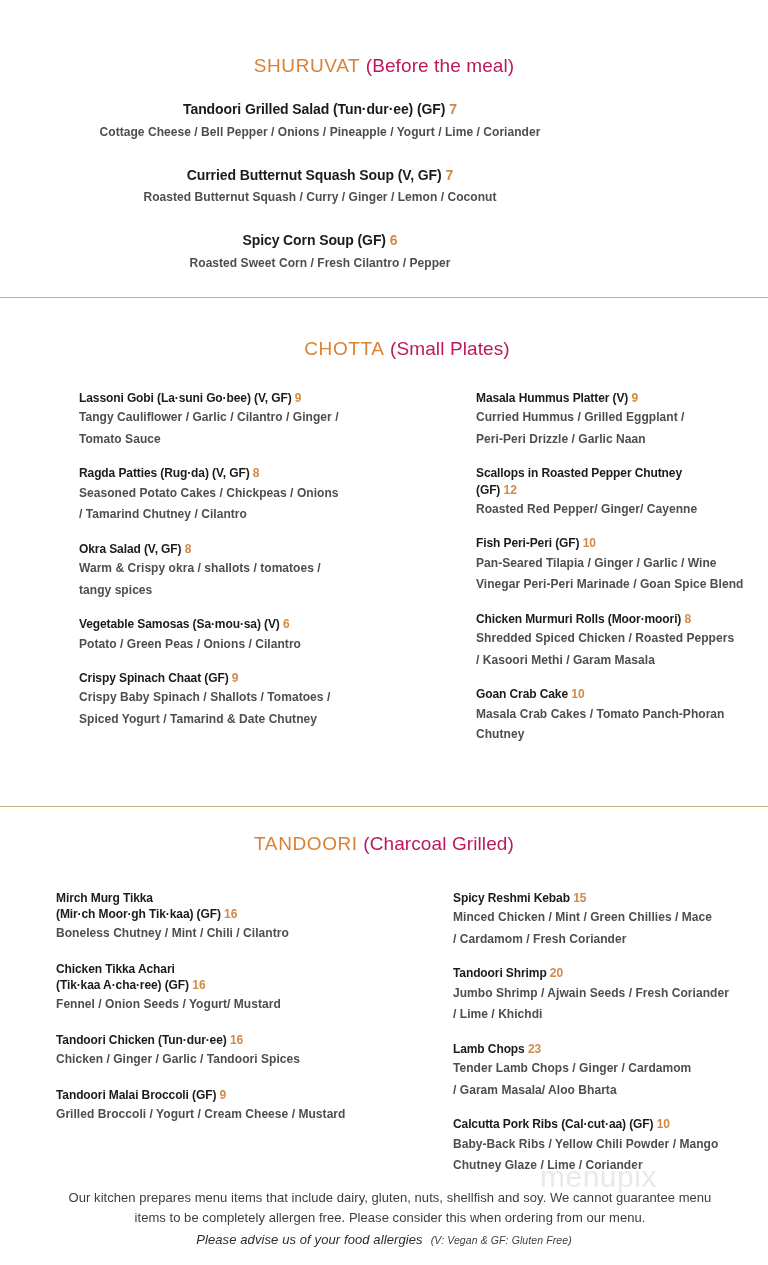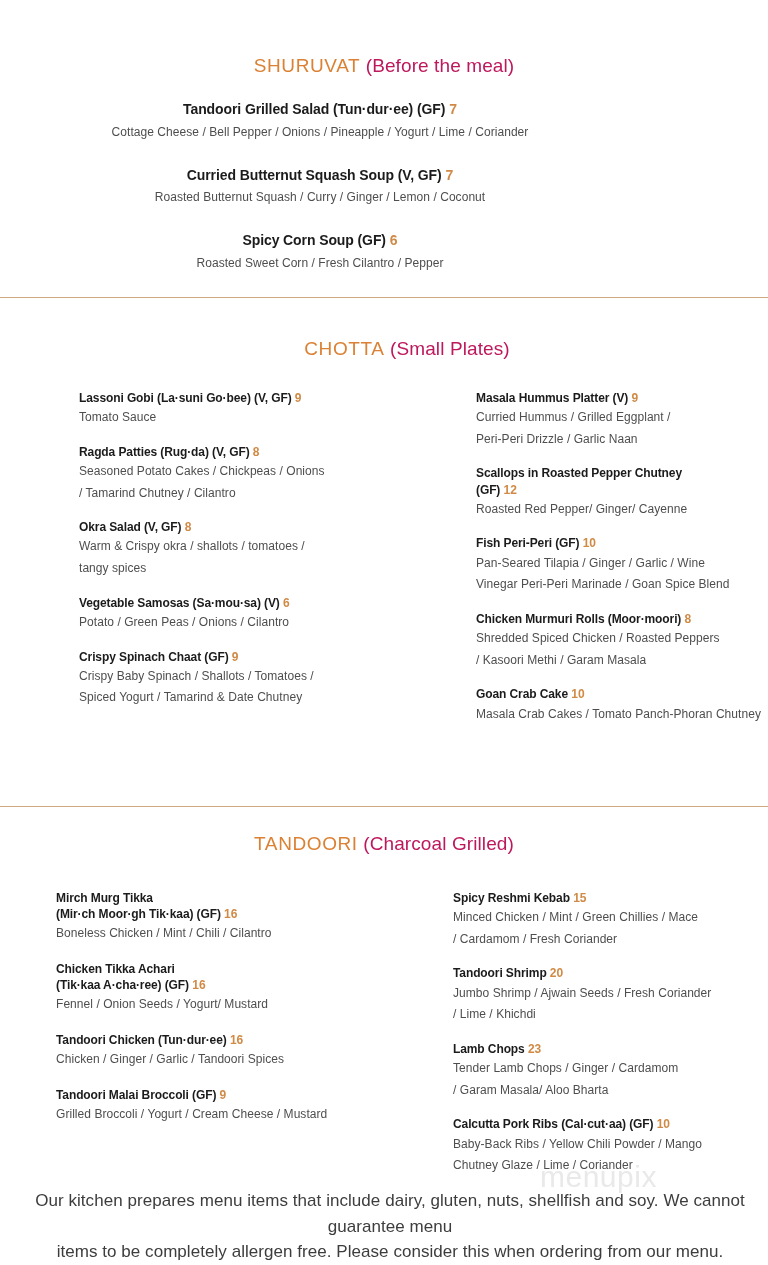--- a/index.html
+++ b/index.html
@@ -59,21 +59,21 @@
     line-height: 1.35;
     letter-spacing: -0.1px;
   }
   .item-title .price {
     color: #D08A46;
     font-weight: 700;
     letter-spacing: 0;
   }
   .item-desc {
     font-size: 12px;
-    font-weight: 400;
+    font-weight: 700;
     color: #4e4e4e;
     line-height: 1.72;
     letter-spacing: 0.05px;
     margin-top: 1px;
   }
 
   
   .shuruvat { position: absolute; left: 0; top: 0; width: 768px; }
   .shuruvat .section-header { position: absolute; top: 55px; left: 0; width: 768px; }
   .shuruvat-items { position: absolute; top: 100px; left: 0; width: 640px; text-align: center; }
@@ -98,21 +98,21 @@
 
   
   .footer {
     position: absolute;
     left: 0;
     top: 1188px;
     width: 768px;
     text-align: center;
   }
   .footer-line {
-    font-size: 17px;
+    font-size: 13px;
     color: #3d3d3d;
     line-height: 1.5;
     letter-spacing: 0.05px;
     padding-left: 12px;
   }
   .footer-allergy {
     margin-top: 5px;
     font-size: 13px;
     font-style: italic;
     color: #2b2b2b;
@@ -185,20 +185,21 @@
 
     <div class="col-wrap" style="top:52px;">
 
       <div class="col col-left">
 
         <div class="item" style="margin-bottom:16px;">
           <div class="item-title">
             <span>Lassoni Gobi (La·suni Go·bee) (V, GF)</span>
             <span class="price">9</span>
           </div>
+          <div class="item-desc">Tangy Cauliflower / Garlic / Cilantro / Ginger /</div>
           <div class="item-desc"> Tomato Sauce</div>
         </div>
 
         <div class="item" style="margin-bottom:16px;">
           <div class="item-title">
             <span>Ragda Patties (Rug·da) (V, GF)</span>
             <span class="price">8</span>
           </div>
           <div class="item-desc">Seasoned Potato Cakes / Chickpeas / Onions</div>
           <div class="item-desc">/ Tamarind Chutney / Cilantro</div>
@@ -294,21 +295,21 @@
       <div class="col col-left">
 
         <div class="item" style="margin-bottom:17px;">
           <div class="item-title">
             <span>Mirch Murg Tikka</span>
           </div>
           <div class="item-title">
             <span>(Mir·ch Moor·gh Tik·kaa) (GF)</span>
             <span class="price">16</span>
           </div>
-          <div class="item-desc">Boneless Chicken / Mint / Chili / Cilantro</div>
+          <div class="item-desc">Boneless Chutney / Mint / Chili / Cilantro</div>
         </div>
 
         <div class="item" style="margin-bottom:17px;">
           <div class="item-title">
             <span>Chicken Tikka Achari</span>
           </div>
           <div class="item-title">
             <span>(Tik·kaa A·cha·ree) (GF)</span>
             <span class="price">16</span>
           </div>

